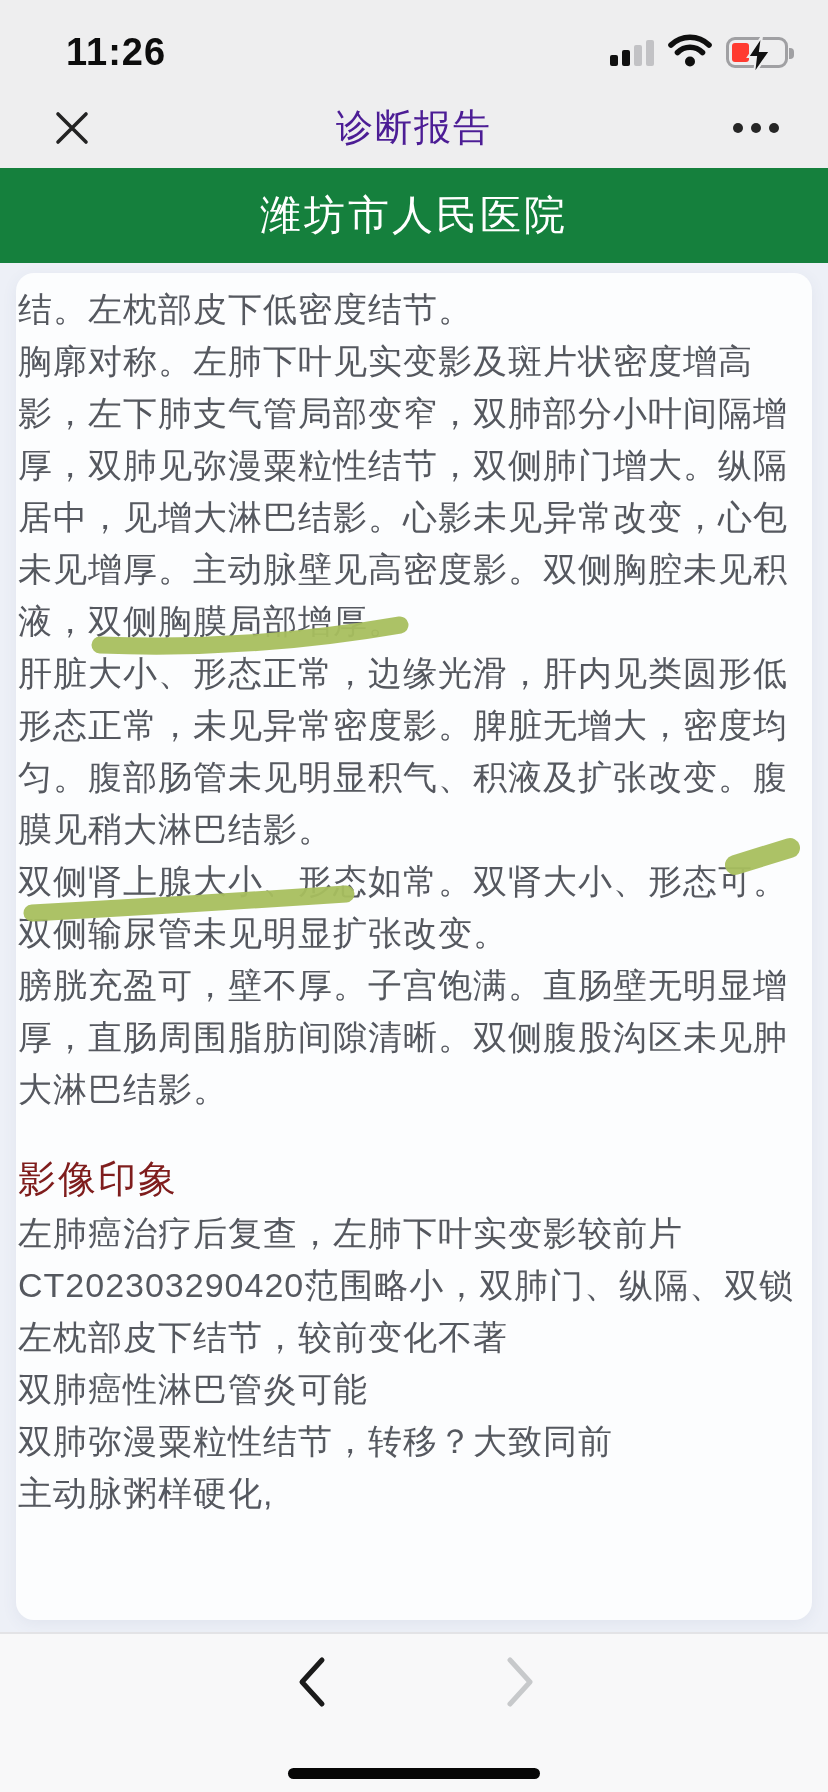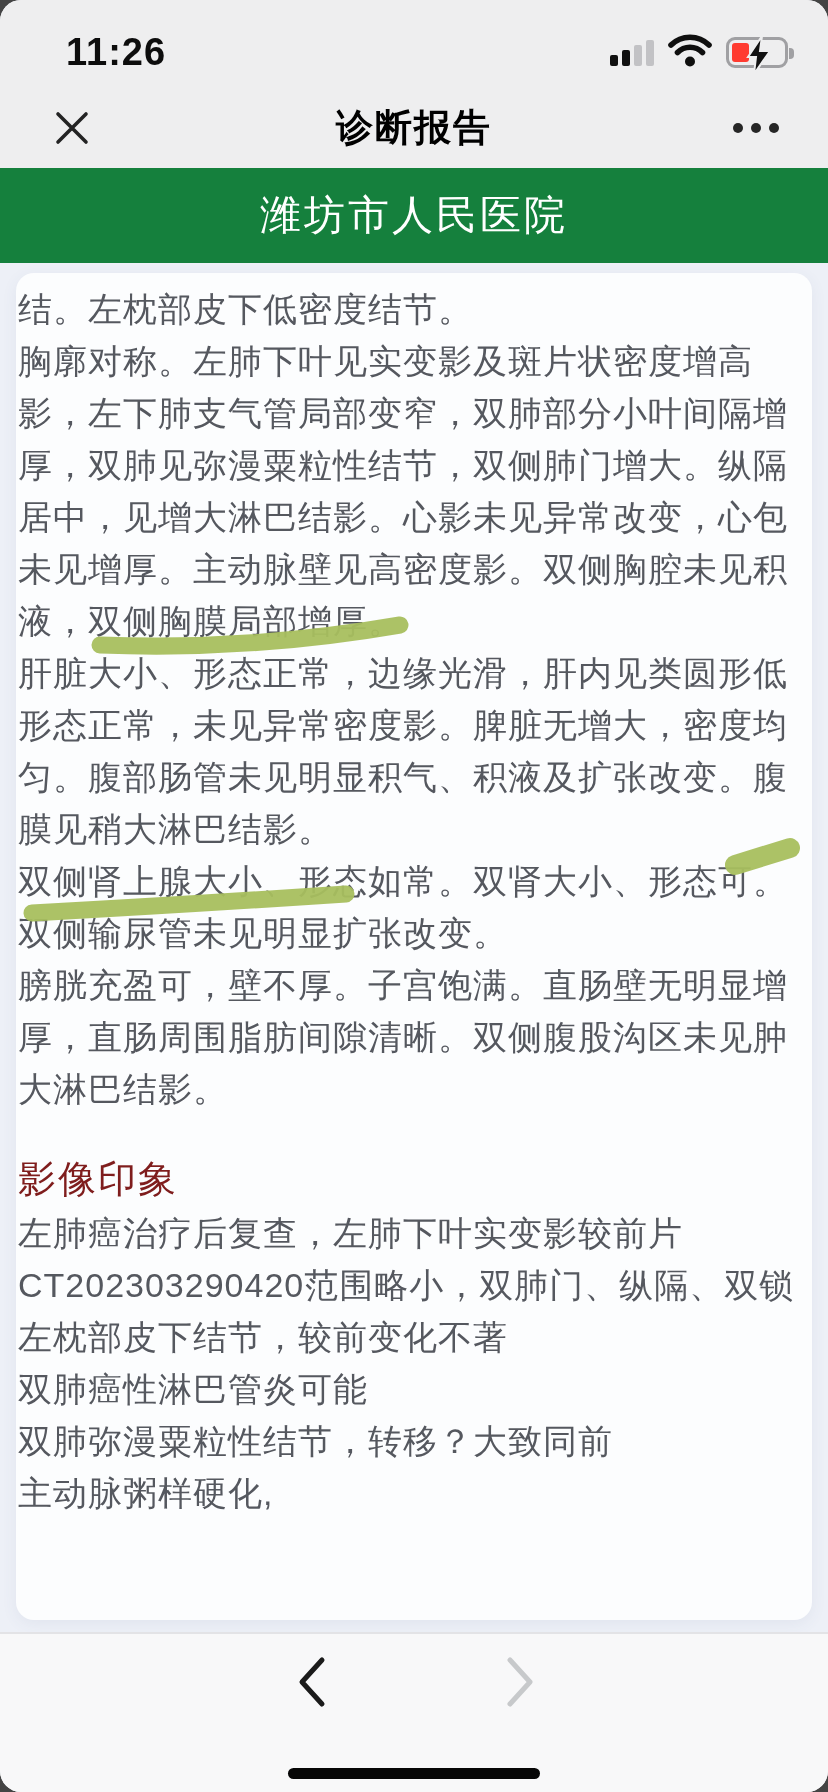--- a/index.html
+++ b/index.html
@@ -1,41 +1,40 @@
 <!DOCTYPE html>
 <html><head>
 <meta charset="utf-8">
 <style>
   * { margin:0; padding:0; box-sizing:border-box; }
   html,body { background:#444; }
   .screen {
     position:relative; width:828px; height:1792px; margin:0 auto;
     background:#edf0f7; overflow:hidden;
     font-family:"Liberation Sans","DejaVu Sans",sans-serif;
-    border-radius:21px;
   }
 
   
   .chrome { position:absolute; top:0; left:0; right:0; height:168px; background:#eeeeef; }
   .status-bar { height:88px; display:flex; align-items:center; justify-content:space-between; padding:16px 34px 0 66px; }
   .time { font-size:38px; font-weight:700; color:#0d0d0d; letter-spacing:1px; }
   .status-icons { display:flex; align-items:center; gap:14px; }
   .signal { display:flex; align-items:flex-end; gap:4px; height:27px; }
   .signal i { display:block; width:8px; border-radius:2px; }
   .signal i:nth-child(1){ height:11px; background:#101010; }
   .signal i:nth-child(2){ height:16px; background:#101010; }
   .signal i:nth-child(3){ height:21px; background:#c2c2c5; }
   .signal i:nth-child(4){ height:26px; background:#c2c2c5; }
   .battery { position:relative; width:62px; height:31px; border:3px solid #a0a0a3; border-radius:9px; margin-right:6px; }
   .battery::after { content:""; position:absolute; right:-9px; top:8px; width:5px; height:11px; background:#a0a0a3; border-radius:0 4px 4px 0; }
   .battery-fill { position:absolute; left:3px; top:3px; width:17px; height:19px; background:#ff3b30; border-radius:3px; }
   .bolt { position:absolute; left:15px; top:-5px; }
 
   .nav-bar { position:relative; height:80px; display:flex; align-items:center; justify-content:space-between; padding:0 42px; }
-  .nav-title { position:absolute; left:50%; top:50%; transform:translate(-50%,-50%); font-size:37px; font-weight:700; color:#000000; letter-spacing:2px; white-space:nowrap; }
+  .nav-title { position:absolute; left:50%; top:50%; transform:translate(-50%,-50%); font-size:37px; font-weight:400; color:#4c1d95; letter-spacing:2px; white-space:nowrap; }
   .icon-btn { display:flex; align-items:center; justify-content:center; width:60px; height:60px; cursor:pointer; }
   .dots { display:flex; gap:8px; }
   .dots i { width:10px; height:10px; border-radius:50%; background:#262626; }
 
   
   .banner { position:absolute; top:168px; left:0; right:0; height:95px; background:#15803d;
             display:flex; align-items:center; justify-content:center; }
   .banner-title { color:#ffffff; font-size:41px; letter-spacing:3px; white-space:nowrap; }
 
   

